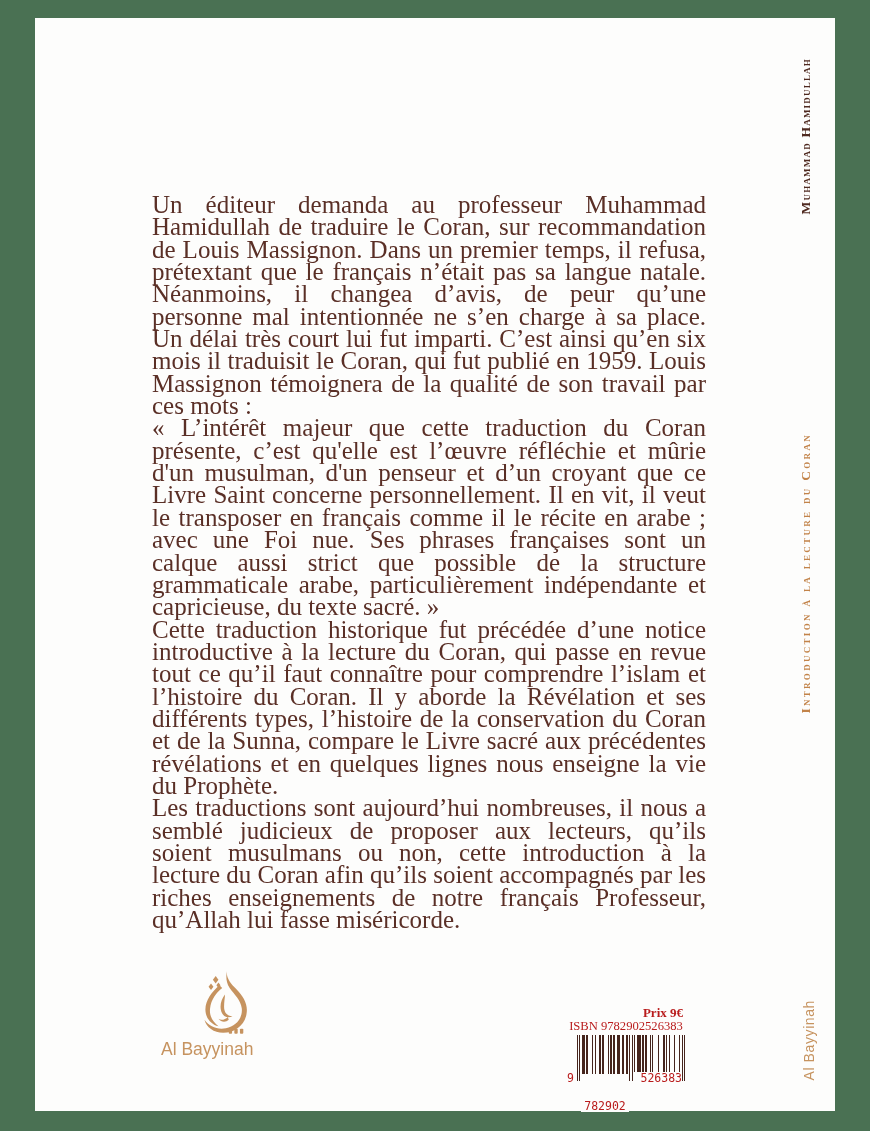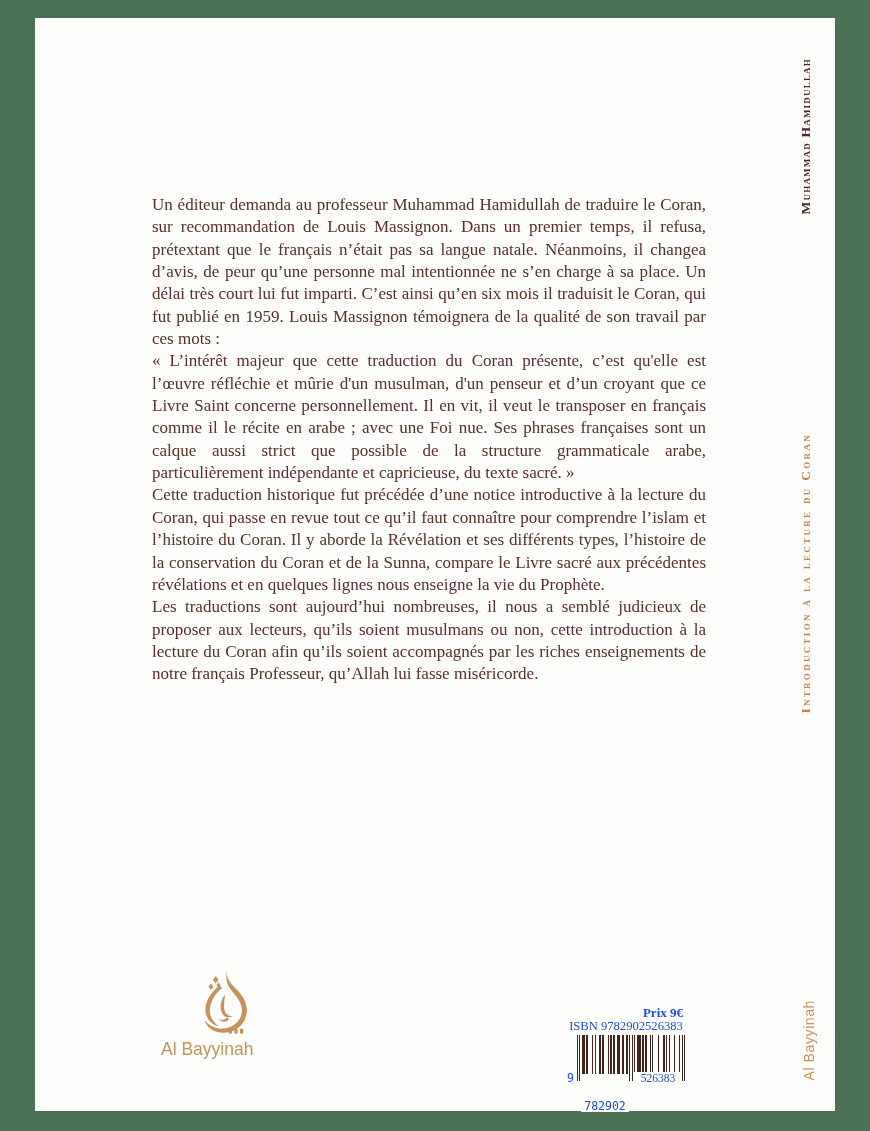--- a/index.html
+++ b/index.html
@@ -2,48 +2,48 @@
 <html><head>
 <meta charset="utf-8">
 <style>
   html,body{margin:0;padding:0;background:#4a7153;}
   .page{position:relative;width:870px;height:1131px;background:#4a7153;overflow:hidden;
         font-family:"Liberation Serif","DejaVu Serif",serif;}
   .cover{position:absolute;left:35px;top:18px;width:800px;height:1093px;background:#fdfdfc;}
 
   
   .text-block{position:absolute;left:117px;top:176px;width:554px;color:#5a2f26;
-              font-size:17px;line-height:22.35px;text-align:justify;}
+              font-size:25px;line-height:22.35px;text-align:justify;}
   .text-block p{margin:0;}
 
   
   .vtext{position:absolute;writing-mode:vertical-rl;transform:rotate(180deg);white-space:nowrap;}
   .spine-author{left:763px;top:40px;font-weight:bold;font-variant:small-caps;
                 font-size:13.5px;letter-spacing:1.2px;color:#4f2a20;}
   .spine-title{left:763px;top:415px;font-weight:600;font-variant:small-caps;
                font-size:13.5px;letter-spacing:2.3px;color:#c28349;}
   .spine-publisher{left:766px;top:982px;font-family:"Liberation Sans","DejaVu Sans",sans-serif;
                    font-size:14px;letter-spacing:0.6px;color:#c6935f;}
 
   
   .logo{position:absolute;left:126px;top:952px;width:124px;}
   .logo svg{display:block;margin-left:36px;}
   .logo-text{margin-top:3px;font-family:"Liberation Sans","DejaVu Sans",sans-serif;
              font-size:17.5px;color:#c6935f;}
 
   
-  .barcode-block{position:absolute;left:532px;top:988px;width:118px;color:#1d4ed8;}
+  .barcode-block{position:absolute;left:532px;top:988px;width:118px;color:#b91c1c;}
   .bc-price{text-align:right;font-weight:bold;font-size:13px;line-height:14px;padding-right:2px;}
   .bc-isbn{text-align:center;font-weight:normal;font-size:12.6px;line-height:13px;white-space:nowrap;}
   .bars{display:block;width:108px;height:46px;margin-left:10px;margin-top:2px;}
   .bc-nums{position:relative;height:12px;margin-top:-9px;
            font-family:"DejaVu Sans Mono",monospace;font-size:11.5px;line-height:12px;}
   .bc-nums .first{position:absolute;left:0;top:0;}
   .bc-nums .grp1{position:absolute;left:14px;width:48px;text-align:center;background:#fdfdfc;margin-top:28px;}
-  .bc-nums .grp2{position:absolute;left:67px;width:48px;text-align:center;background:#fdfdfc;font-family:Liberation Serif, serif;}
+  .bc-nums .grp2{position:absolute;left:67px;width:48px;text-align:right;background:#fdfdfc;}
 </style>
 </head>
 <body>
 
 <div class="page">
   <div class="cover">
 
     <div class="text-block">
       <p>Un éditeur demanda au professeur Muhammad Hamidullah de traduire le Coran, sur recommandation de Louis Massignon. Dans un premier temps, il refusa, prétextant que le français n’était pas sa langue natale. Néanmoins, il changea d’avis, de peur qu’une personne mal intentionnée ne s’en charge à sa place. Un délai très court lui fut imparti. C’est ainsi qu’en six mois il traduisit le Coran, qui fut publié en 1959. Louis Massignon témoignera de la qualité de son travail par ces mots :</p>
       <p>« L’intérêt majeur que cette traduction du Coran présente, c’est qu'elle est l’œuvre réfléchie et mûrie d'un musulman, d'un penseur et d’un croyant que ce Livre Saint concerne personnellement. Il en vit, il veut le transposer en français comme il le récite en arabe ; avec une Foi nue. Ses phrases françaises sont un calque aussi strict que possible de la structure grammaticale arabe, particulièrement indépendante et capricieuse, du texte sacré. »</p>

